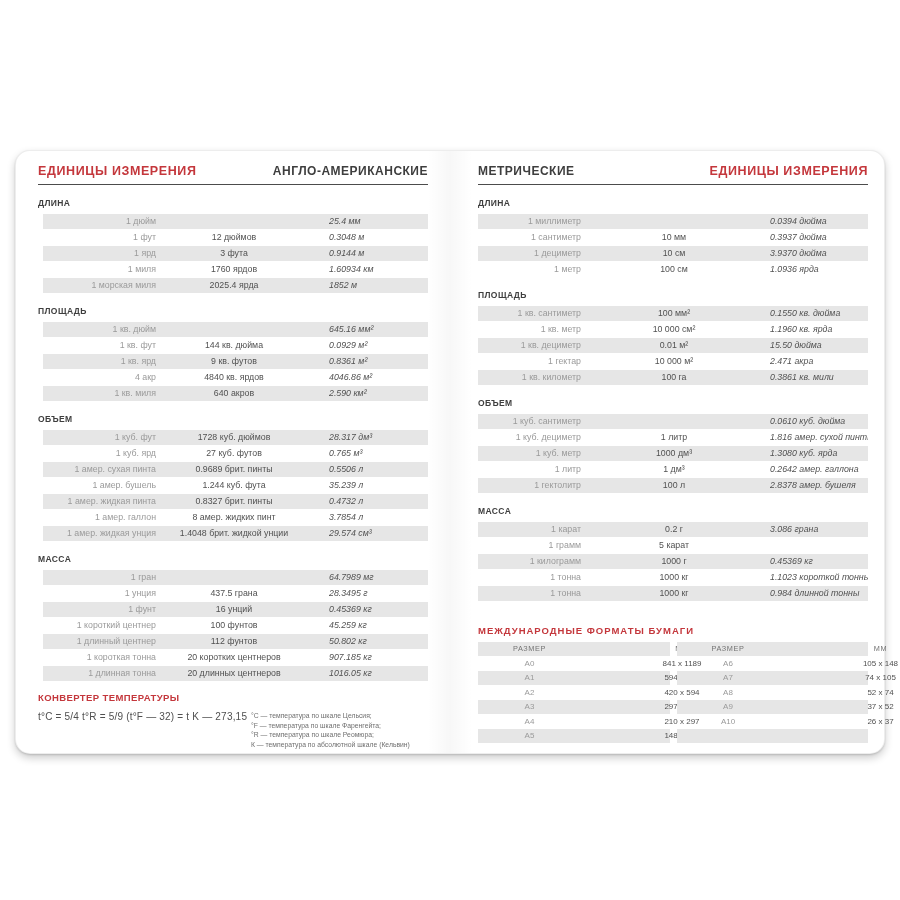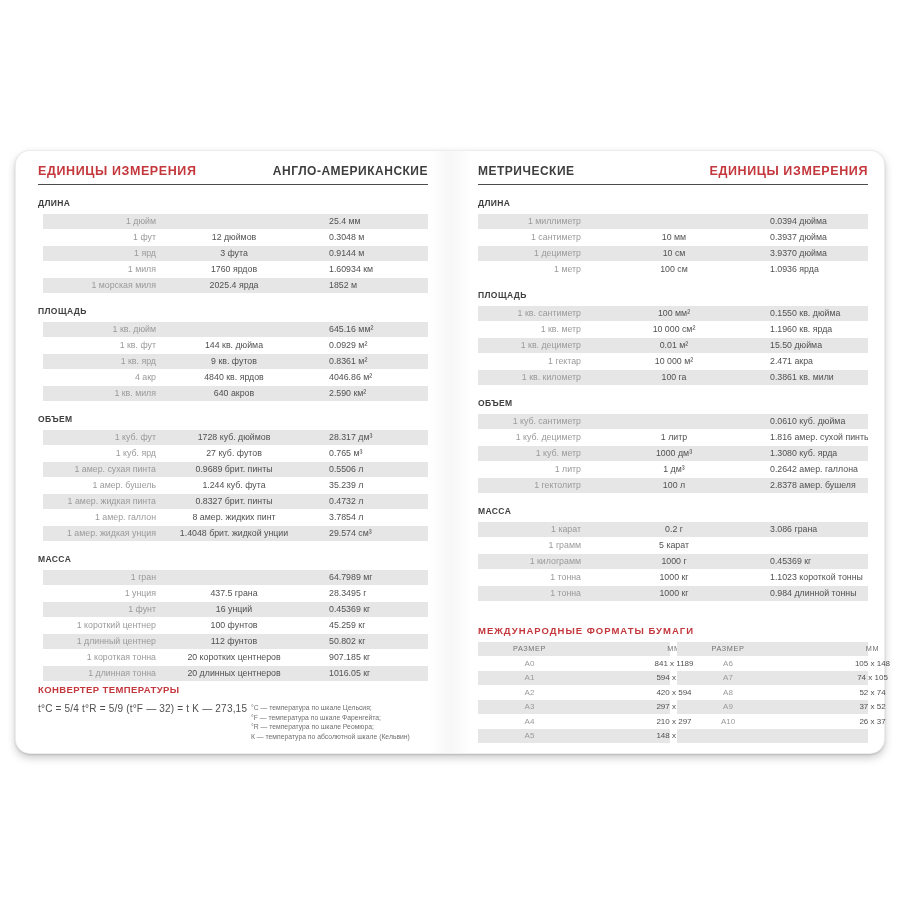--- a/index.html
+++ b/index.html
@@ -44,38 +44,38 @@
   }
   .page-left .rows { margin-left:5px; }
 
   .row {
     display:flex; height:15px; line-height:15px; margin-bottom:1px;
     font-size:8.8px; white-space:nowrap;
   }
   .row.shade { background:var(--shade, #e6e6e6); }
   .rows .c1 { flex:0 0 113px; text-align:right;  color:var(--label, #9a9a9a); overflow:hidden; }
   .rows .c2 { flex:0 0 156px; text-align:center; color:var(--value, #515151); overflow:hidden; }
-  .rows .c3 { flex:1 1 auto;  text-align:left; padding-left:17px; color:var(--value, #515151); overflow:hidden; }
+  .rows .c3 { flex:1 1 auto;  text-align:left; padding-left:17px; color:var(--value, #515151); overflow:hidden;font-style:italic; }
   .page-right .rows .c1 { flex-basis:103px; }
   .page-right .rows .c2 { flex-basis:186px; }
   .page-right .rows .c3 { padding-left:3px; }
 
-  .temp { margin-top:3px; }
+  .temp { margin-top:11px; }
   .temp-h, .paper-h {
     color:var(--accent, #c4373c); font-size:9.5px; font-weight:bold; letter-spacing:0.4px;
   }
   .paper-h { letter-spacing:1px; }
   .temp-body { display:flex; margin-top:8px; }
   .formula { flex:0 0 213px; font-size:10px; color:#4f4f4f; letter-spacing:0.2px; }
   .legend { font-size:6.8px; line-height:9.5px; color:#6f6f6f; }
 
   .paper { margin-top:24px; }
   .ptables { display:flex; gap:7px; margin-top:6px; }
   .ptable { flex:1 1 0; min-width:0; }
-  .ptable .row { height:13.5px; line-height:13.5px; font-size:8px; }
+  .ptable .row { height:13.5px; line-height:13.5px; font-size:8px;gap:8px; }
   .ptable .c1 { flex:0 0 27%; text-align:center; color:var(--label, #9a9a9a); }
   .ptable .c2 { flex:0 0 36%; text-align:center; color:var(--value, #515151); }
   .ptable .c3 { flex:1 1 auto; text-align:center; color:var(--value, #515151); }
   .ptable .row.hdr span { color:#737373; font-size:7.3px; letter-spacing:0.6px; font-weight:normal; }
 </style>
 </head>
 <body>
 
 <div class="spread">
   <div class="spine"></div>

